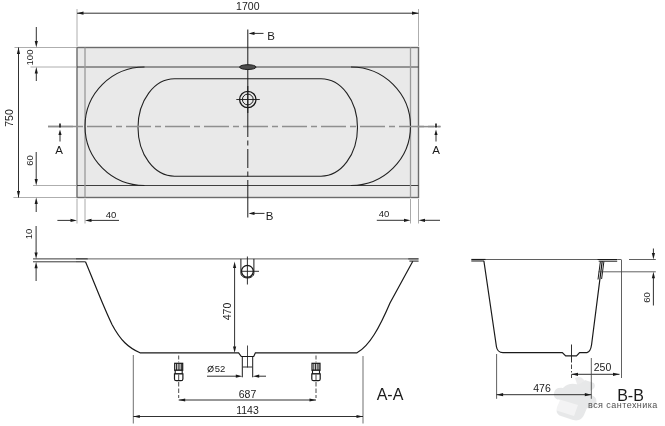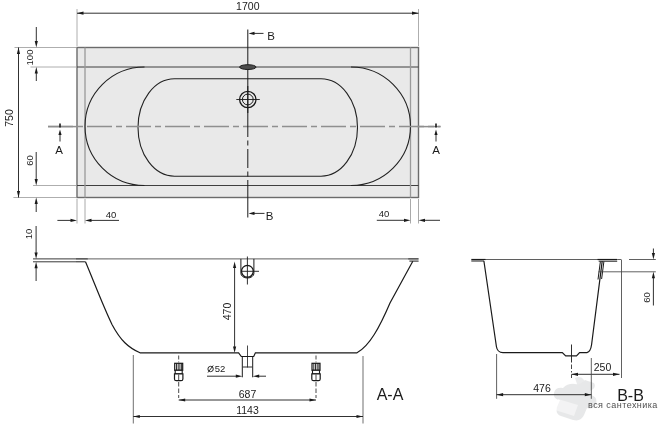--- a/index.html
+++ b/index.html
@@ -1,16 +1,16 @@
 <!DOCTYPE html>
 <html><head>
 <meta charset="utf-8">
 <style>
   html,body{margin:0;padding:0;background:#ffffff;}
-  .wrap{width:665px;height:426px;position:relative;background:#fff;overflow:hidden;}
+  .wrap{width:665px;height:426px;position:relative;background:#fff;overflow:hidden;border-radius:26px;}
   svg{position:absolute;left:0;top:0;}
   text{font-family:"Liberation Sans",sans-serif;fill:#1b1b1b;}
 </style>
 </head>
 <body>
 <div class="wrap">
 <svg width="665" height="426" viewBox="0 0 665 426">
 
 <g>
   <rect x="77" y="47.5" width="341.5" height="150" fill="#e9e9e9" stroke="#6b6b6b" stroke-width="1.4"></rect>

